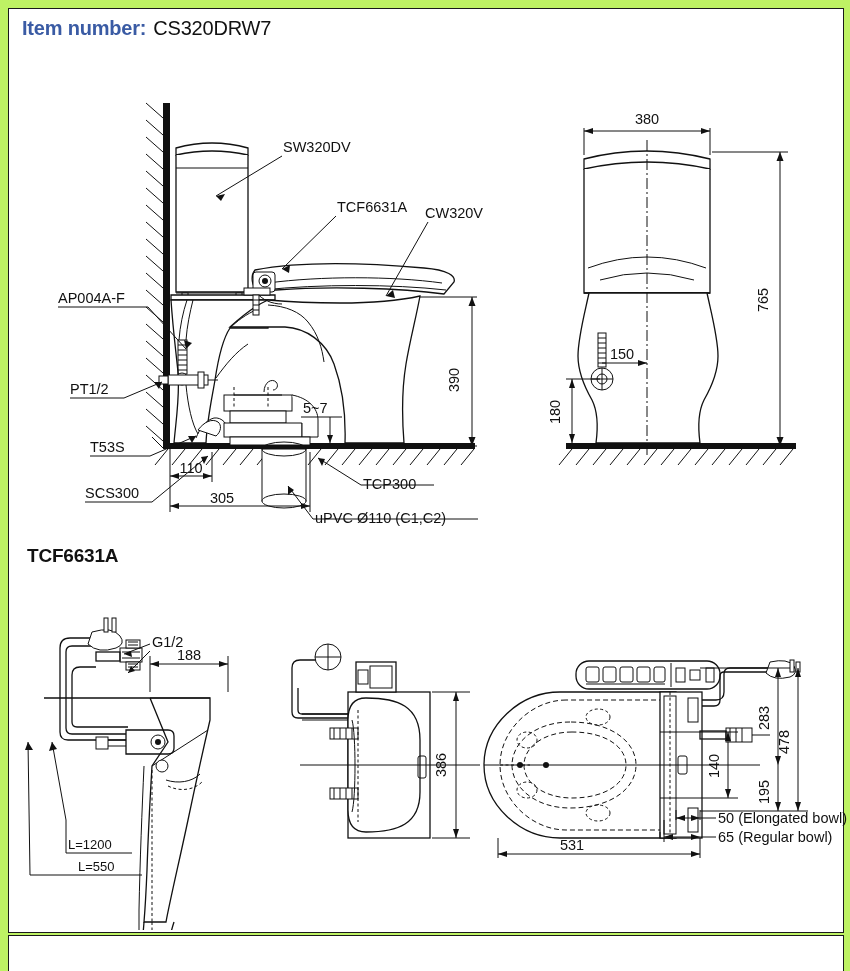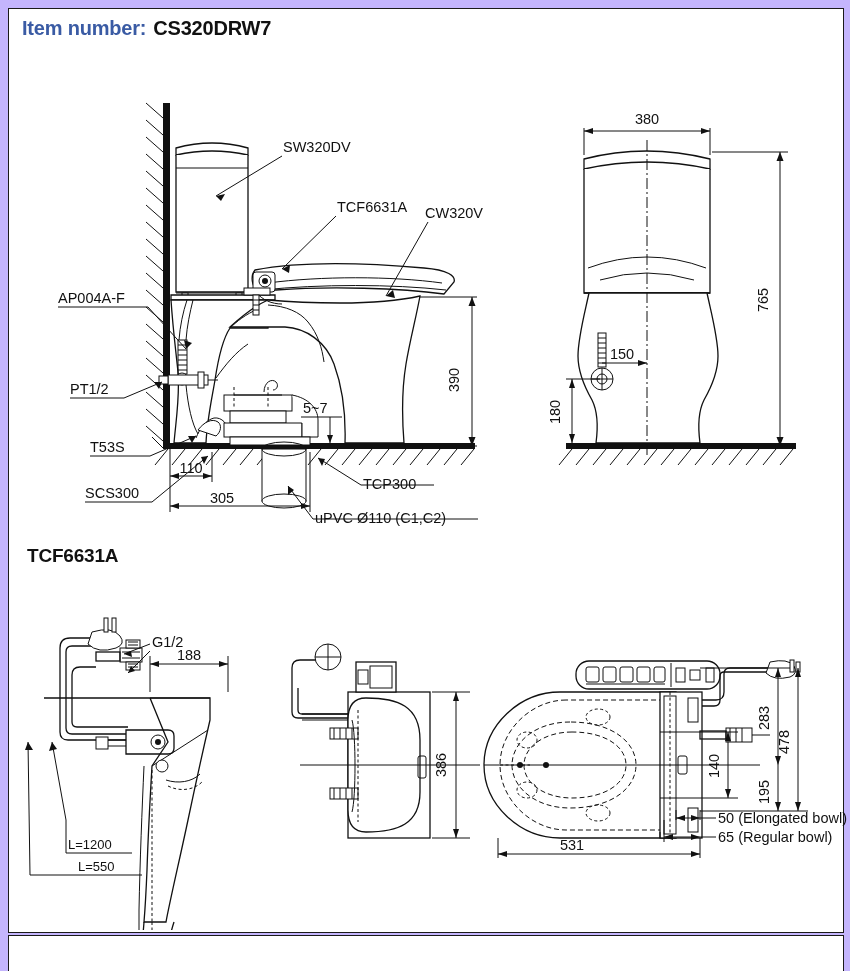--- a/index.html
+++ b/index.html
@@ -1,22 +1,22 @@
 <!DOCTYPE html>
 <html><head>
 <meta charset="utf-8">
 <style>
   html,body{margin:0;padding:0;background:#ffffff;}
   body{width:850px;height:971px;overflow:hidden;font-family:"Liberation Sans",sans-serif;}
-  #page{position:relative;width:850px;height:971px;background:#c4b5fd;box-sizing:border-box;}
+  #page{position:relative;width:850px;height:971px;background:#bef264;box-sizing:border-box;}
   .outer-border{position:absolute;left:8px;top:8px;width:836px;height:925px;border:1.5px solid #1a1a1a;box-sizing:border-box;background:#fff;}
   .bottom-strip{position:absolute;left:8px;top:935px;width:836px;height:36px;border:1.5px solid #1a1a1a;border-bottom:none;box-sizing:border-box;background:#fff;}
   .title-row{position:absolute;left:22px;top:17px;display:flex;align-items:baseline;gap:7px;}
   .title-blue{font-size:20px;font-weight:bold;color:#3a5ba4;letter-spacing:-0.2px;}
-  .title-black{font-size:20px;font-weight:bold;color:#111;letter-spacing:-0.2px;}
+  .title-black{font-size:20px;font-weight:normal;color:#111;letter-spacing:-0.2px;}
   .section-head{position:absolute;left:27px;top:545px;font-size:19px;font-weight:bold;color:#111;letter-spacing:-0.2px;}
   svg{display:block;}
   .dwg{position:absolute;left:0;top:0;}
   text{font-family:"Liberation Sans",sans-serif;fill:#111;}
   .lbl{font-size:14.5px;}
   .lbl-sm{font-size:13px;}
   .dim{font-size:14.5px;}
   .ln{stroke:#111;fill:none;}
   .thin{stroke-width:1;}
   .med{stroke-width:1.3;}

